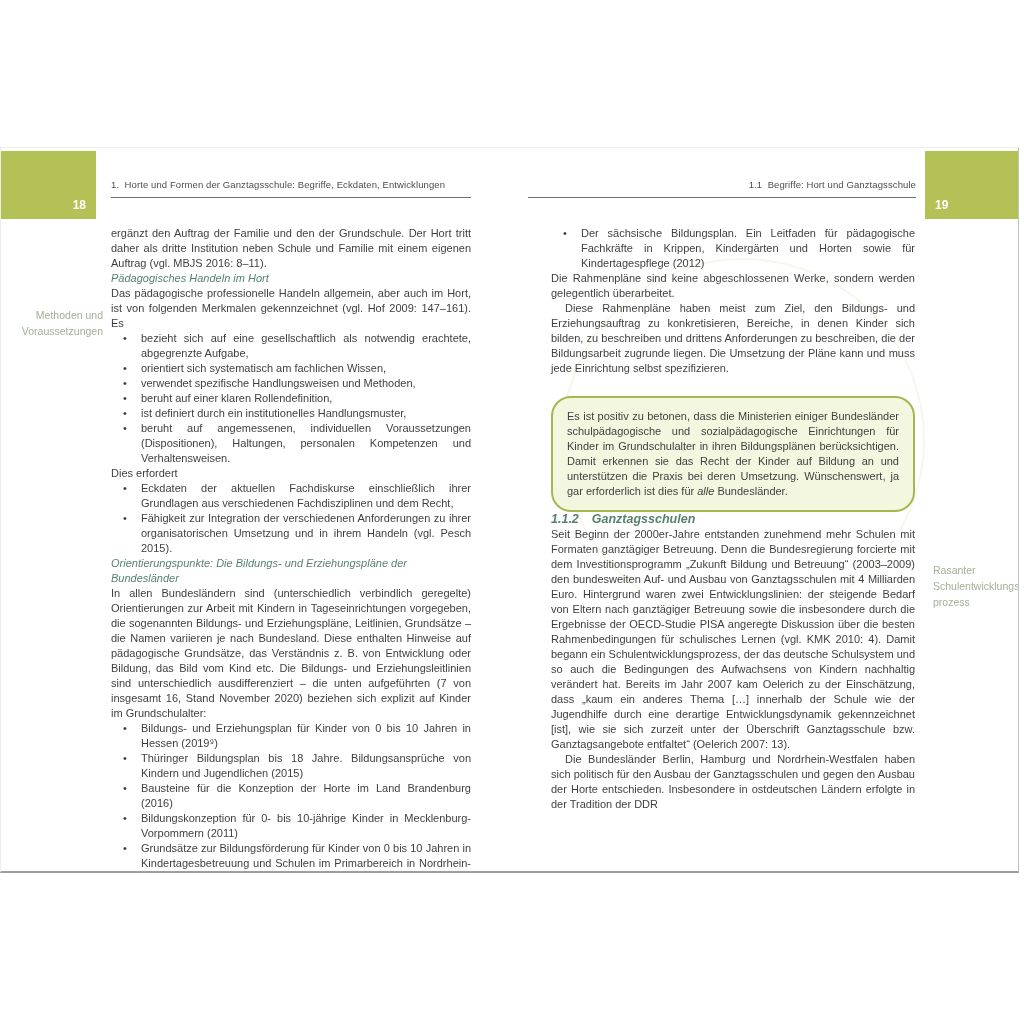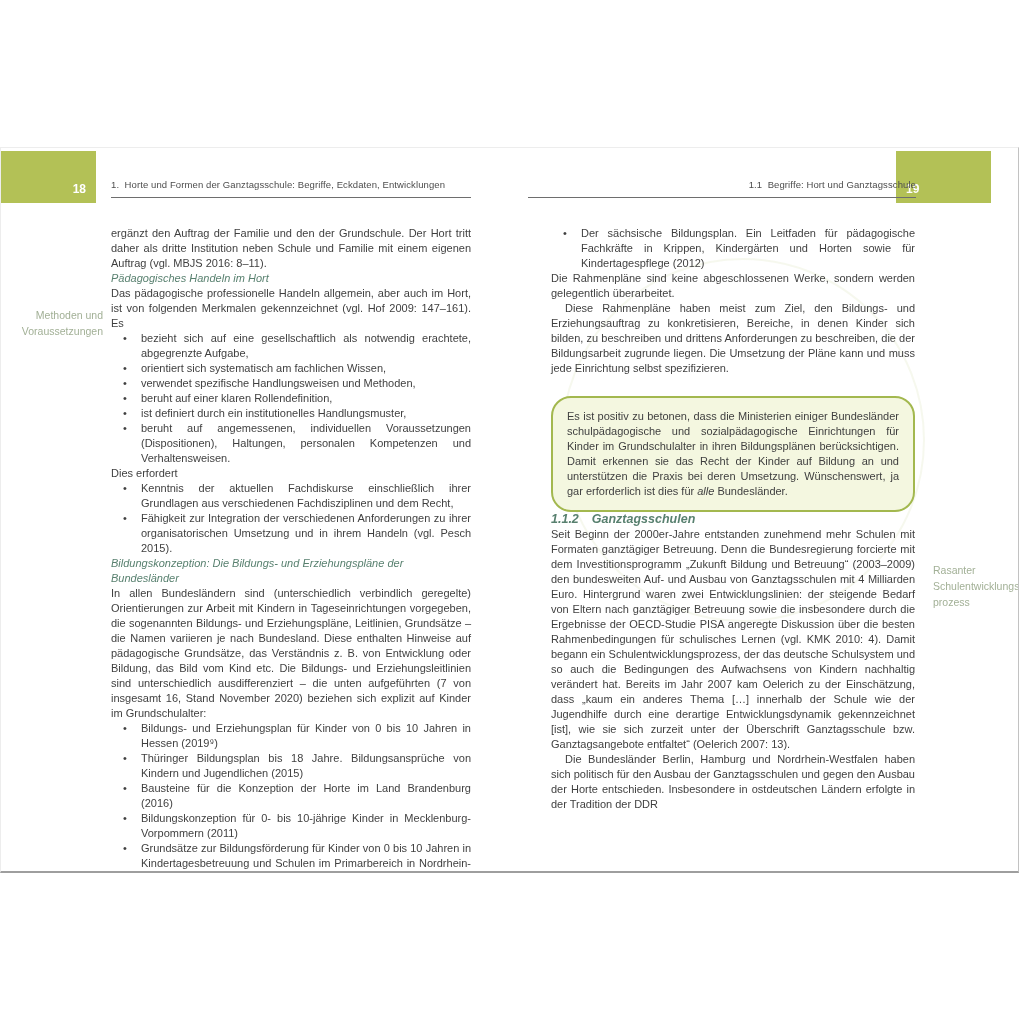--- a/index.html
+++ b/index.html
@@ -38,32 +38,32 @@
     width: 360px;
     height: 360px;
     border: 2px solid rgba(170, 188, 85, 0.10);
     border-radius: 50%;
   }
   
   .pagenum-block {
     position: absolute;
     top: 3px;
     width: 95px;
-    height: 52px;
+    height: 68px;
     background: var(--accent);
     display: flex;
     align-items: flex-end;
     box-sizing: border-box;
     color: #ffffff;
     font-size: 12px;
     font-weight: bold;
     padding-bottom: 7px;
   }
   .pagenum-block.pb-left  { left: 0; justify-content: flex-end; padding-right: 10px; }
-  .pagenum-block.pb-right { left: 895px; justify-content: flex-start; padding-left: 10px; }
+  .pagenum-block.pb-right { left: 924px; justify-content: flex-start; padding-left: 10px; }
   
   .running-header {
     position: absolute;
     top: 31px;
     font-size: 9.5px;
     letter-spacing: 0.1px;
     color: #4d4d4d;
     white-space: nowrap;
   }
   .rh-left  { left: 110px; width: 360px; text-align: left; }
@@ -181,25 +181,25 @@
         <li>bezieht sich auf eine gesellschaftlich als notwendig erachtete, abgegrenzte Aufgabe,</li>
         <li>orientiert sich systematisch am fachlichen Wissen,</li>
         <li>verwendet spezifische Handlungsweisen und Methoden,</li>
         <li>beruht auf einer klaren Rollendefinition,</li>
         <li>ist definiert durch ein institutionelles Handlungsmuster,</li>
         <li>beruht auf angemessenen, individuellen Voraussetzungen (Dispositionen), Haltungen, personalen Kompetenzen und Verhaltensweisen.</li>
       </ul>
 
       <p class="gap-top">Dies erfordert</p>
       <ul class="bullet-list">
-        <li>Kenntnis der aktuellen Fachdiskurse einschließlich ihrer Grundlagen aus verschiedenen Fachdisziplinen und dem Recht,</li>
+        <li>Eckdaten der aktuellen Fachdiskurse einschließlich ihrer Grundlagen aus verschiedenen Fachdisziplinen und dem Recht,</li>
         <li>Fähigkeit zur Integration der verschiedenen Anforderungen zu ihrer organisatorischen Umsetzung und in ihrem Handeln (vgl. Pesch 2015).</li>
       </ul>
 
-      <p class="green-head">Bildungskonzeption: Die Bildungs- und Erziehungspläne der Bundesländer</p>
+      <p class="green-head">Orientierungspunkte: Die Bildungs- und Erziehungspläne der Bundesländer</p>
       <p>In allen Bundesländern sind (unterschiedlich verbindlich geregelte) Orientierungen zur Arbeit mit Kindern in Tageseinrichtungen vorgegeben, die sogenannten Bildungs- und Erziehungspläne, Leitlinien, Grundsätze – die Namen variieren je nach Bundesland. Diese enthalten Hinweise auf pädagogische Grundsätze, das Verständnis z. B. von Entwicklung oder Bildung, das Bild vom Kind etc. Die Bildungs- und Erziehungsleitlinien sind unterschiedlich ausdifferenziert – die unten aufgeführten (7 von insgesamt 16, Stand November 2020) beziehen sich explizit auf Kinder im Grundschulalter:</p>
       <ul class="bullet-list">
         <li>Bildungs- und Erziehungsplan für Kinder von 0 bis 10 Jahren in Hessen (2019⁹)</li>
         <li>Thüringer Bildungsplan bis 18 Jahre. Bildungsansprüche von Kindern und Jugendlichen (2015)</li>
         <li>Bausteine für die Konzeption der Horte im Land Brandenburg (2016)</li>
         <li>Bildungskonzeption für 0- bis 10-jährige Kinder in Mecklenburg-Vorpommern (2011)</li>
         <li>Grundsätze zur Bildungsförderung für Kinder von 0 bis 10 Jahren in Kindertagesbetreuung und Schulen im Primarbereich in Nordrhein-Westfalen (2018²)</li>
       </ul>
     </div>
 

